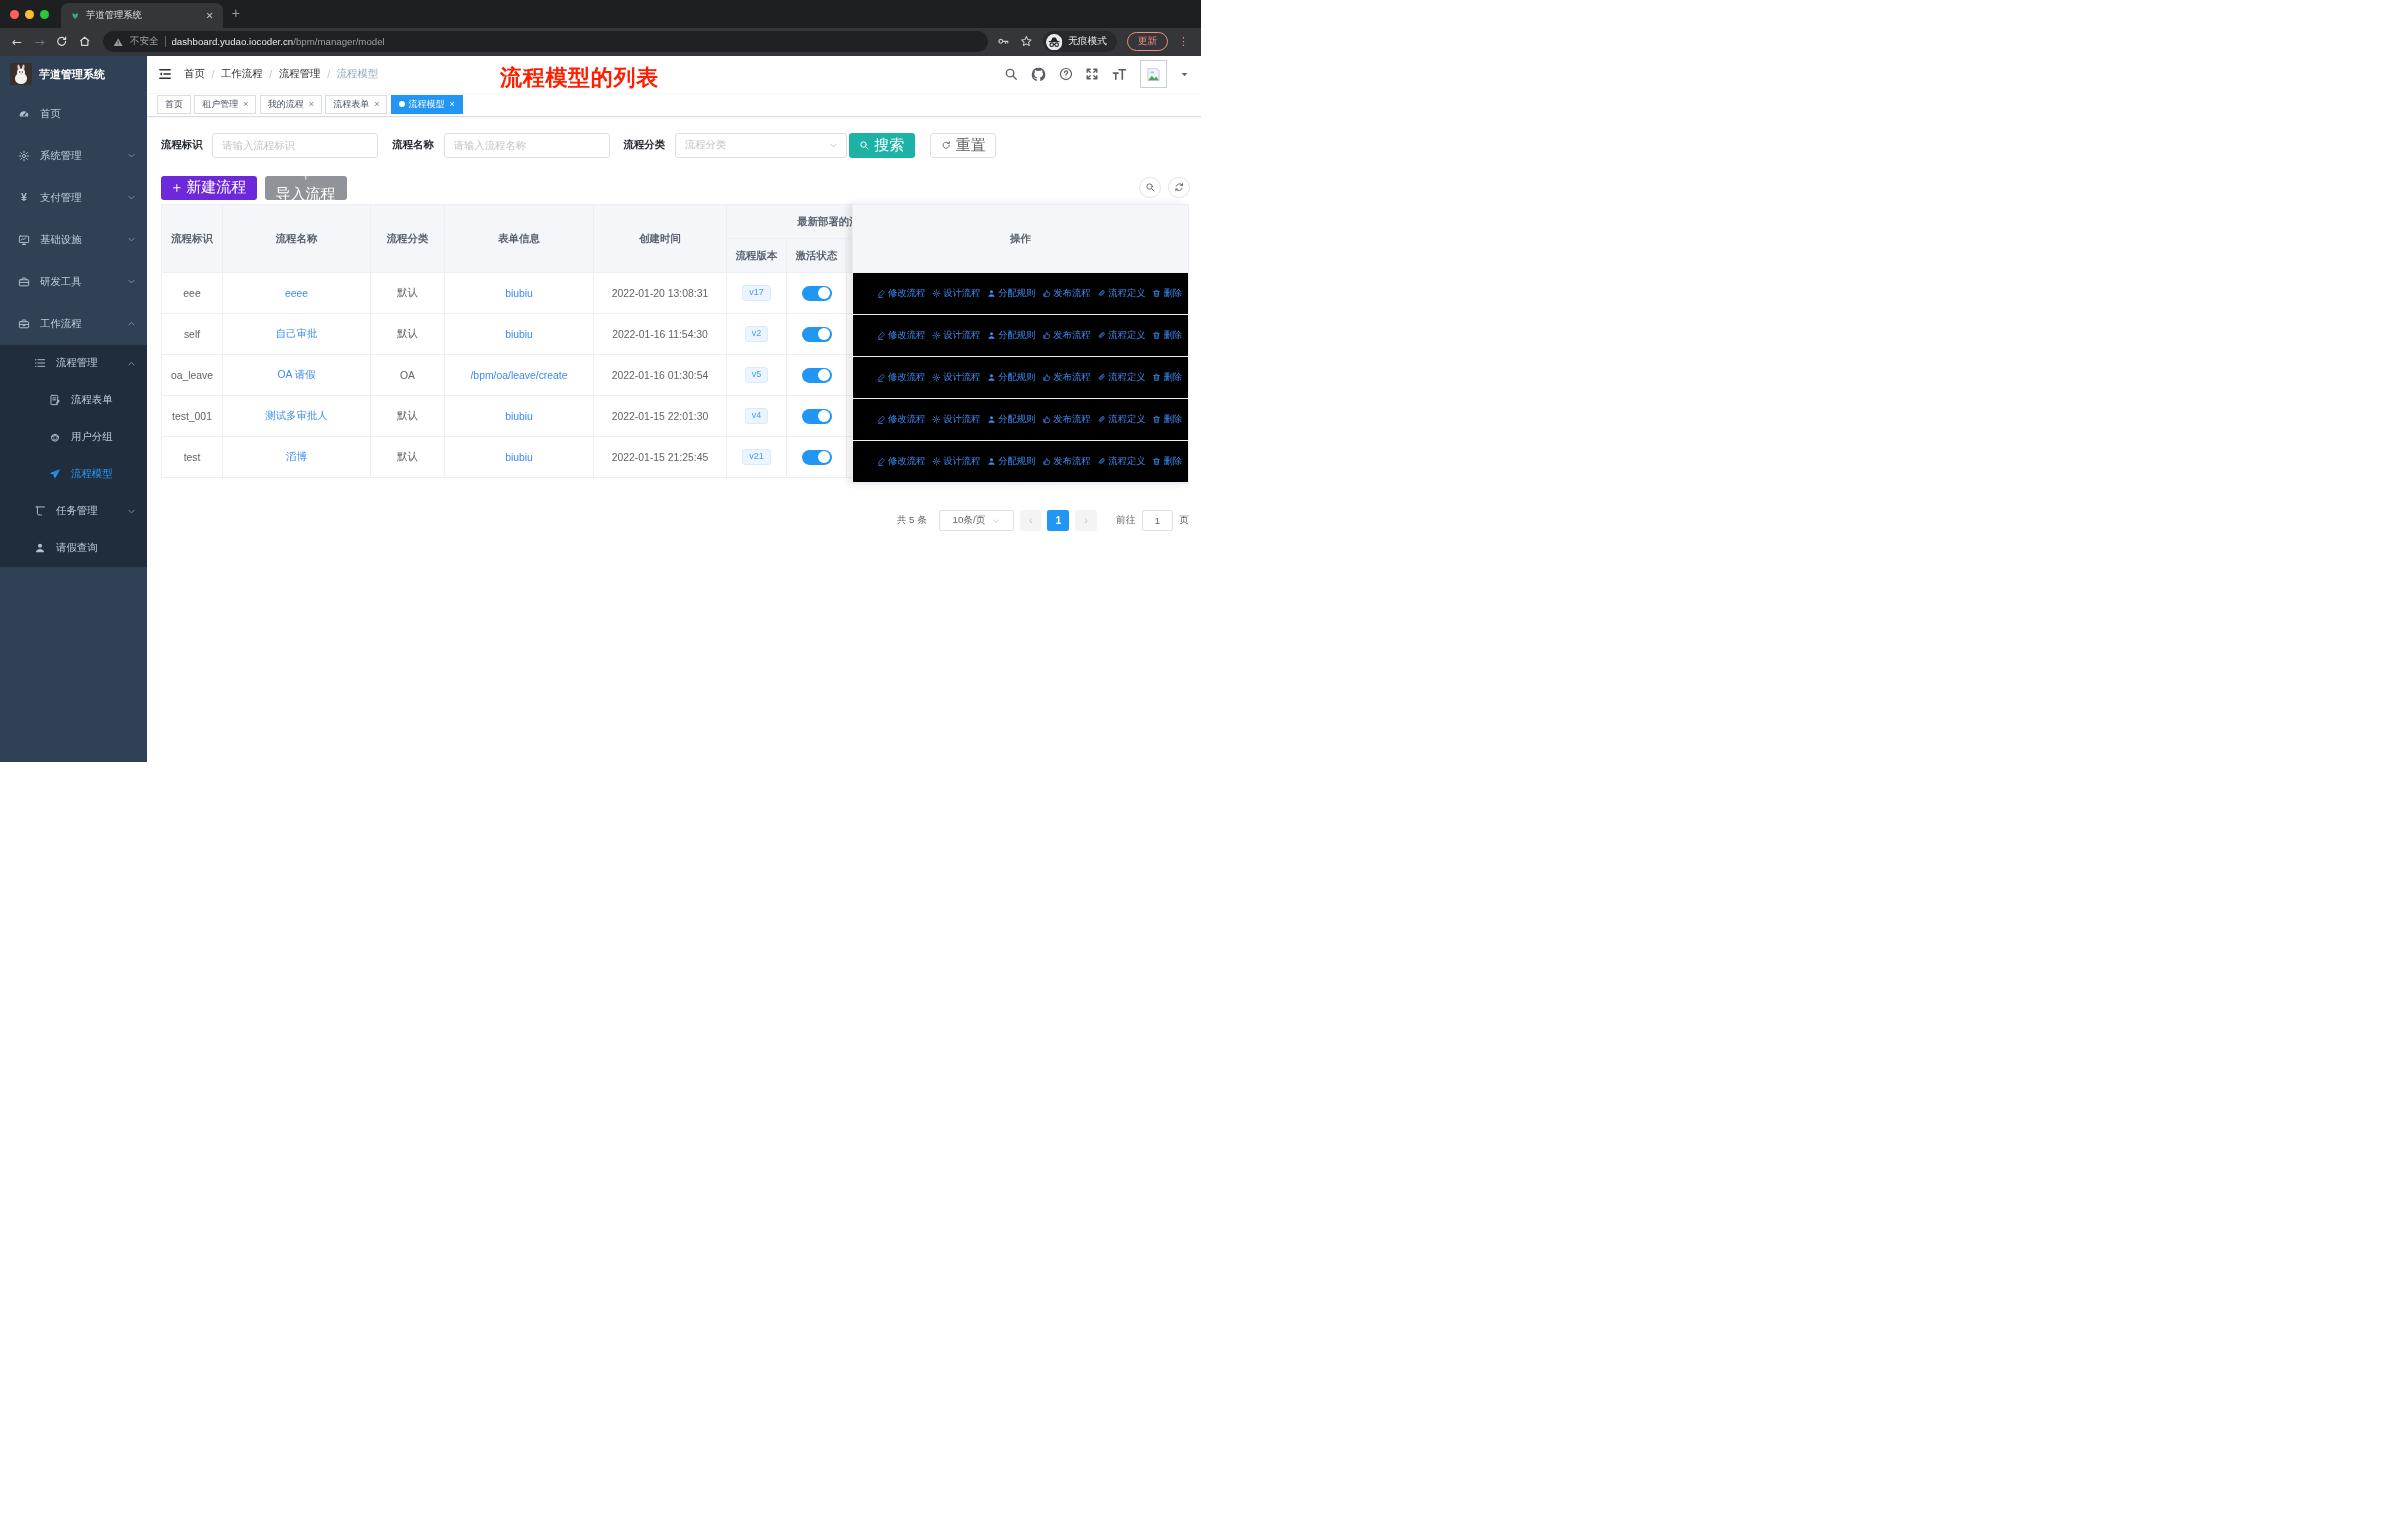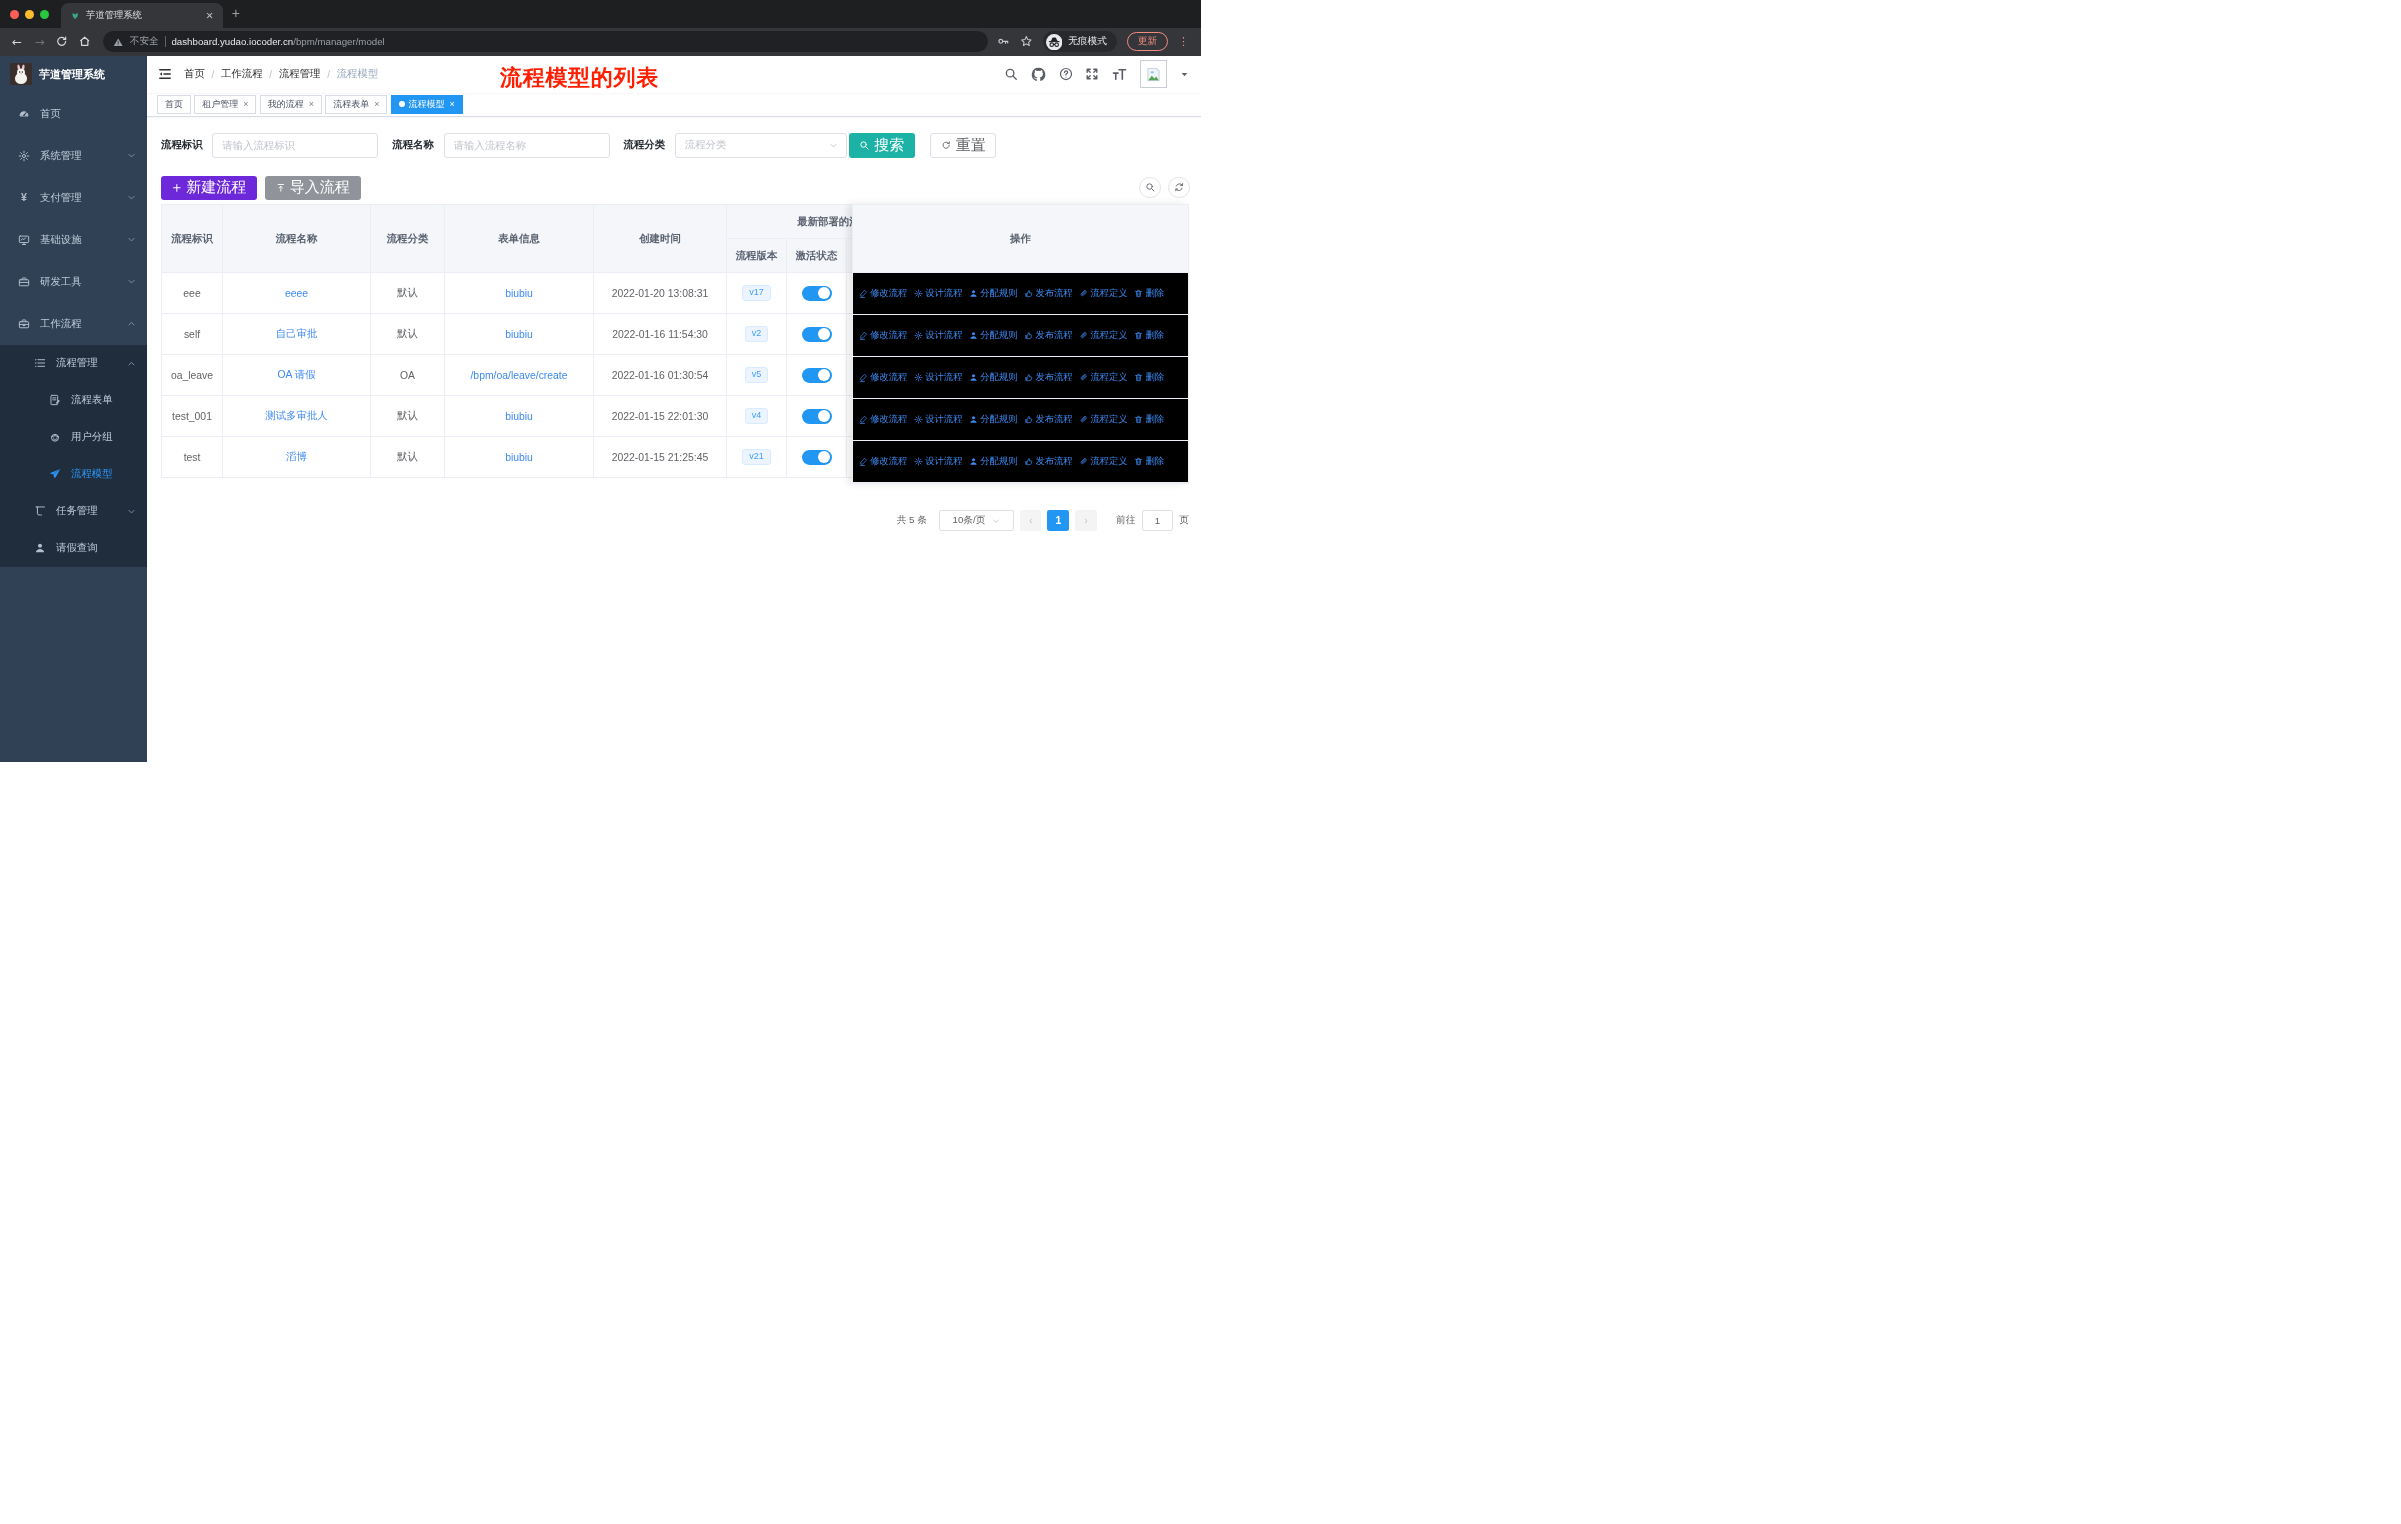--- a/index.html
+++ b/index.html
@@ -72,38 +72,38 @@
   .f-input { width:166px; height:25px; border:0.7px solid #dcdfe6; border-radius:3px; padding:0 9px; font-size:10.4px; color:#606266; background:#fff; outline:none; font-family:inherit; }
   .f-input::placeholder { color:#c0c4cc; }
   .f-select { width:172px; height:25px; border:0.7px solid #dcdfe6; border-radius:3px; display:flex; align-items:center; padding:0 7.4px 0 9px; }
   .f-select .sel-ph { color:#c0c4cc; font-size:10.4px; flex:1; }
   .f-select .sel-caret { color:#c0c4cc; }
   .btn { display:inline-flex; align-items:center; justify-content:center; gap:4.5px; border-radius:3px; font-size:15px; white-space:nowrap; cursor:pointer; border:none; font-family:inherit; }
   .btn-search { height:25px; padding:0 10.4px; background:#1cb2a6; color:#fff; margin-left:2.2px; }
   .btn-reset { height:25px; padding:0 9.7px; background:#fff; border:0.7px solid #dcdfe6; color:#606266; margin-left:15.6px; }
   .toolbar2 { margin-top:18px; display:flex; align-items:center; }
   .btn-create { height:24px; padding:0 11px; background:#6d28d9; color:#fff; }
-  .btn-import { height:24px; padding:0 11px; background:#909399; color:#fff; margin-left:7.4px; }
+  .btn-import { height:24px; padding:0 11px; background:#909399; color:#fff; margin-left:7.4px;flex-direction:column; }
   .round-group { margin-left:auto; display:flex; gap:7.4px; }
   .round-btn { width:21.6px; height:21.6px; border-radius:50%; border:0.7px solid #e0e3e9; background:#fff; color:#606266; display:flex; align-items:center; justify-content:center; cursor:pointer; }
 
   
   .table-wrap { position:relative; margin-top:4.5px; width:1028px; }
   table.grid { border-collapse:collapse; table-layout:fixed; width:800px; background:#fff; }
   .grid th, .grid td { border:0.7px solid #ebeef5; text-align:center; padding:0 3px; overflow:hidden; white-space:nowrap; }
   .grid th { background:#f4f6fa; color:#5a6270; font-weight:bold; font-size:10.4px; height:34px; }
   .grid td { color:#606266; font-size:10.4px; height:41px; }
   .grid .thin { padding:0; }
   a.cell-link { color:#3d8af2; text-decoration:none; }
   .vtag { display:inline-block; background:#ecf5ff; border:0.7px solid #d9ecff; color:#409eff; border-radius:3px; font-size:9px; padding:2.2px 6px; line-height:1.1; }
   .switch { width:30px; height:15px; border-radius:7.4px; background:#2196f3; position:relative; display:inline-block; vertical-align:middle; cursor:pointer; }
   .switch::after { content:""; position:absolute; top:1.5px; right:1.5px; width:12px; height:12px; border-radius:50%; background:#fff; }
   .fixed-col { position:absolute; top:0; right:0; width:337px; background:#000000; border-left:0.7px solid #ebeef5; border-right:0.7px solid #ebeef5; border-bottom:0.7px solid #ebeef5; box-shadow:-4.5px 0 7.4px rgba(0,0,0,.10); z-index:3; }
   .fc-head { height:69px; background:#f4f6fa; border-bottom:0.7px solid #ebeef5; border-top:0.7px solid #ebeef5; display:flex; align-items:center; justify-content:center; font-weight:bold; font-size:10.4px; color:#5a6270; }
-  .fc-row { height:42px; border-bottom:0.7px solid #ebeef5; display:flex; align-items:center; justify-content:flex-start; gap:6.7px; padding:0 6px; }
+  .fc-row { height:42px; border-bottom:0.7px solid #ebeef5; display:flex; align-items:center; justify-content:flex-end; gap:6.7px; padding:0 6px; }
   .fc-row:last-child { border-bottom:0.7px solid #ebeef5; }
   .action-link { display:inline-flex; align-items:center; gap:2.2px; color:#3d8af2; font-size:9.3px; text-decoration:none; white-space:nowrap; cursor:pointer; }
 
   
   .pagination { margin-top:32px; display:flex; align-items:center; justify-content:flex-end; gap:6px; font-size:9.7px; color:#606266; width:1028px; }
   .pg-total { margin-right:6px; }
   .pg-size { width:75px; height:21px; border:0.7px solid #dcdfe6; border-radius:2.2px; display:flex; align-items:center; justify-content:center; gap:6.7px; background:#fff; cursor:pointer; }
   .pg-size .sel-caret { color:#c0c4cc; }
   .pg-btn { width:21.6px; height:21px; border-radius:2.2px; background:#f4f4f5; color:#bfc4cc; display:flex; align-items:center; justify-content:center; font-size:10.4px; cursor:pointer; }
   .pg-btn.num { background:#2196f3; color:#fff; font-weight:bold; }

